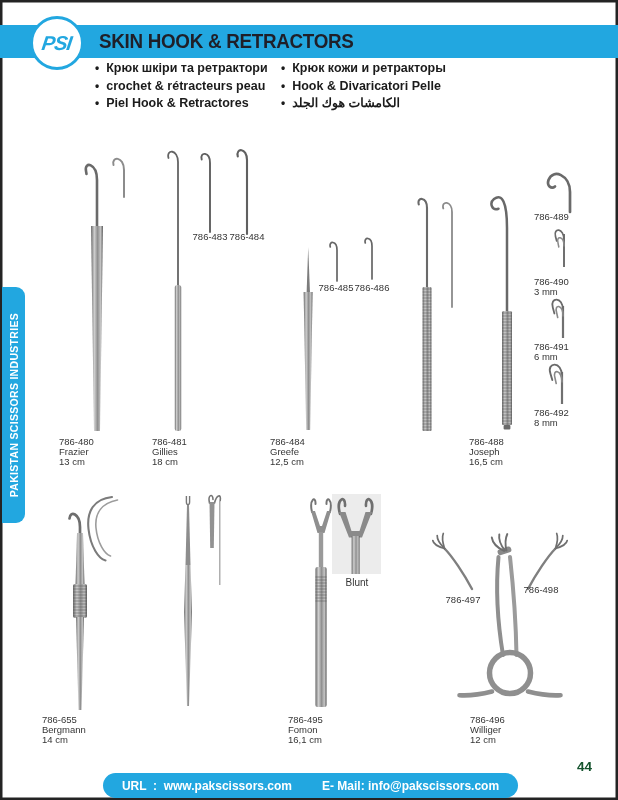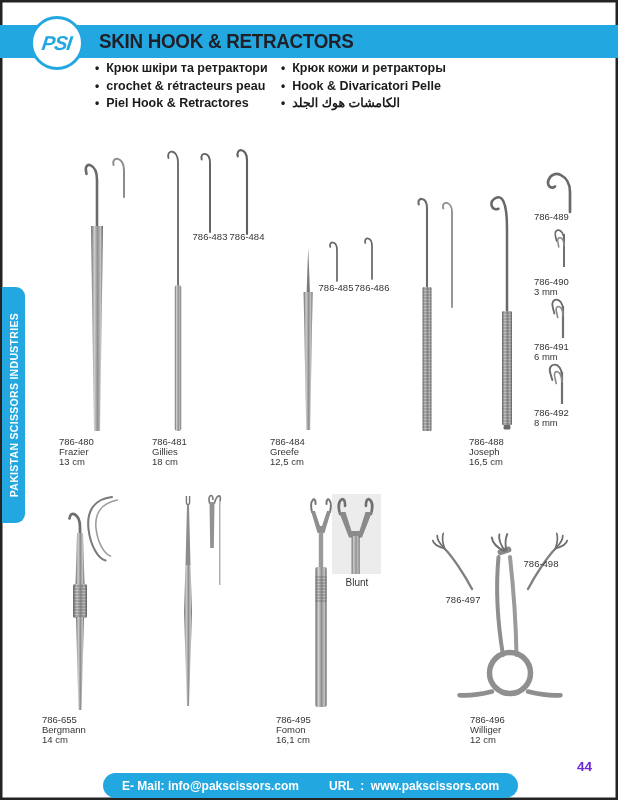--- a/index.html
+++ b/index.html
@@ -43,21 +43,21 @@
   }
   .cap { position:absolute; font-size:9.5px; line-height:10px; color:#353535; }
   .lbl { position:absolute; text-align:center; font-size:9.5px; line-height:10px; color:#353535; }
   .footer-bar {
     position:absolute; left:103px; top:773px; width:415px; height:25px;
     background:var(--accent,#22a7e0); border-radius:12.5px;
     display:flex; align-items:center; justify-content:center; gap:30px;
     color:#fff; font-weight:bold; font-size:12px; z-index:2;
   }
   .footer-bar span { white-space:pre; }
-  .page-num { position:absolute; right:26px; top:759px; font-size:13.5px; font-weight:bold; color:#6d28d9;text-align:center; }
+  .page-num { position:absolute; right:26px; top:759px; font-size:13.5px; font-weight:bold; color:#14532d;text-align:center; }
 </style>
 </head>
 <body>
 
 <div class="page">
 
   <svg class="art" width="618" height="800" viewBox="0 0 618 800">
     <defs>
       <linearGradient id="met" x1="0" y1="0" x2="1" y2="0">
         <stop offset="0" stop-color="#6b6b6b"></stop>
@@ -272,37 +272,37 @@
     <div>12,5 cm</div>
   </div>
   <div class="cap" style="left:469px;top:437px;width:76px">
     <div>786-488</div>
     <div>Joseph</div>
     <div>16,5 cm</div>
   </div>
 
   <div class="lbl" style="left:332px;top:578px;width:50px;font-size:10px">Blunt</div>
   <div class="lbl" style="left:435px;top:595px;width:56px">786-497</div>
-  <div class="lbl" style="left:513px;top:559px;width:56px">786-498</div>
+  <div class="lbl" style="left:513px;top:585px;width:56px">786-498</div>
 
   <div class="cap" style="left:42px;top:715px;width:76px">
     <div>786-655</div>
     <div>Bergmann</div>
     <div>14 cm</div>
   </div>
-  <div class="cap" style="left:276px;top:715px;width:76px">
+  <div class="cap" style="left:288px;top:715px;width:76px">
     <div>786-495</div>
     <div>Fomon</div>
     <div>16,1 cm</div>
   </div>
   <div class="cap" style="left:470px;top:715px;width:76px">
     <div>786-496</div>
     <div>Williger</div>
     <div>12 cm</div>
   </div>
 
   <div class="footer-bar">
+    <span>URL  :  www.pakscissors.com</span>
     <span>E- Mail: info@pakscissors.com</span>
-    <span>URL  :  www.pakscissors.com</span>
   </div>
   <div class="page-num">44</div>
 
 </div>
 
 </body></html>

